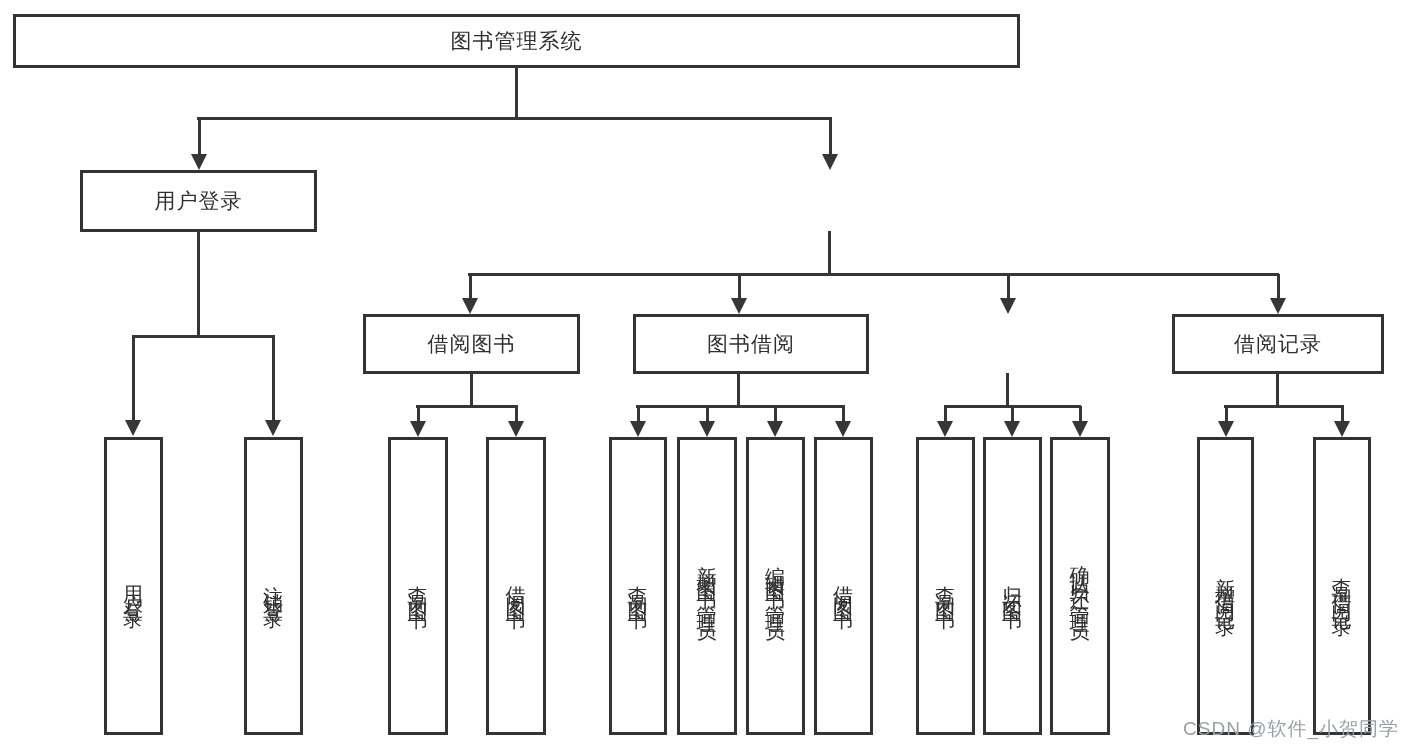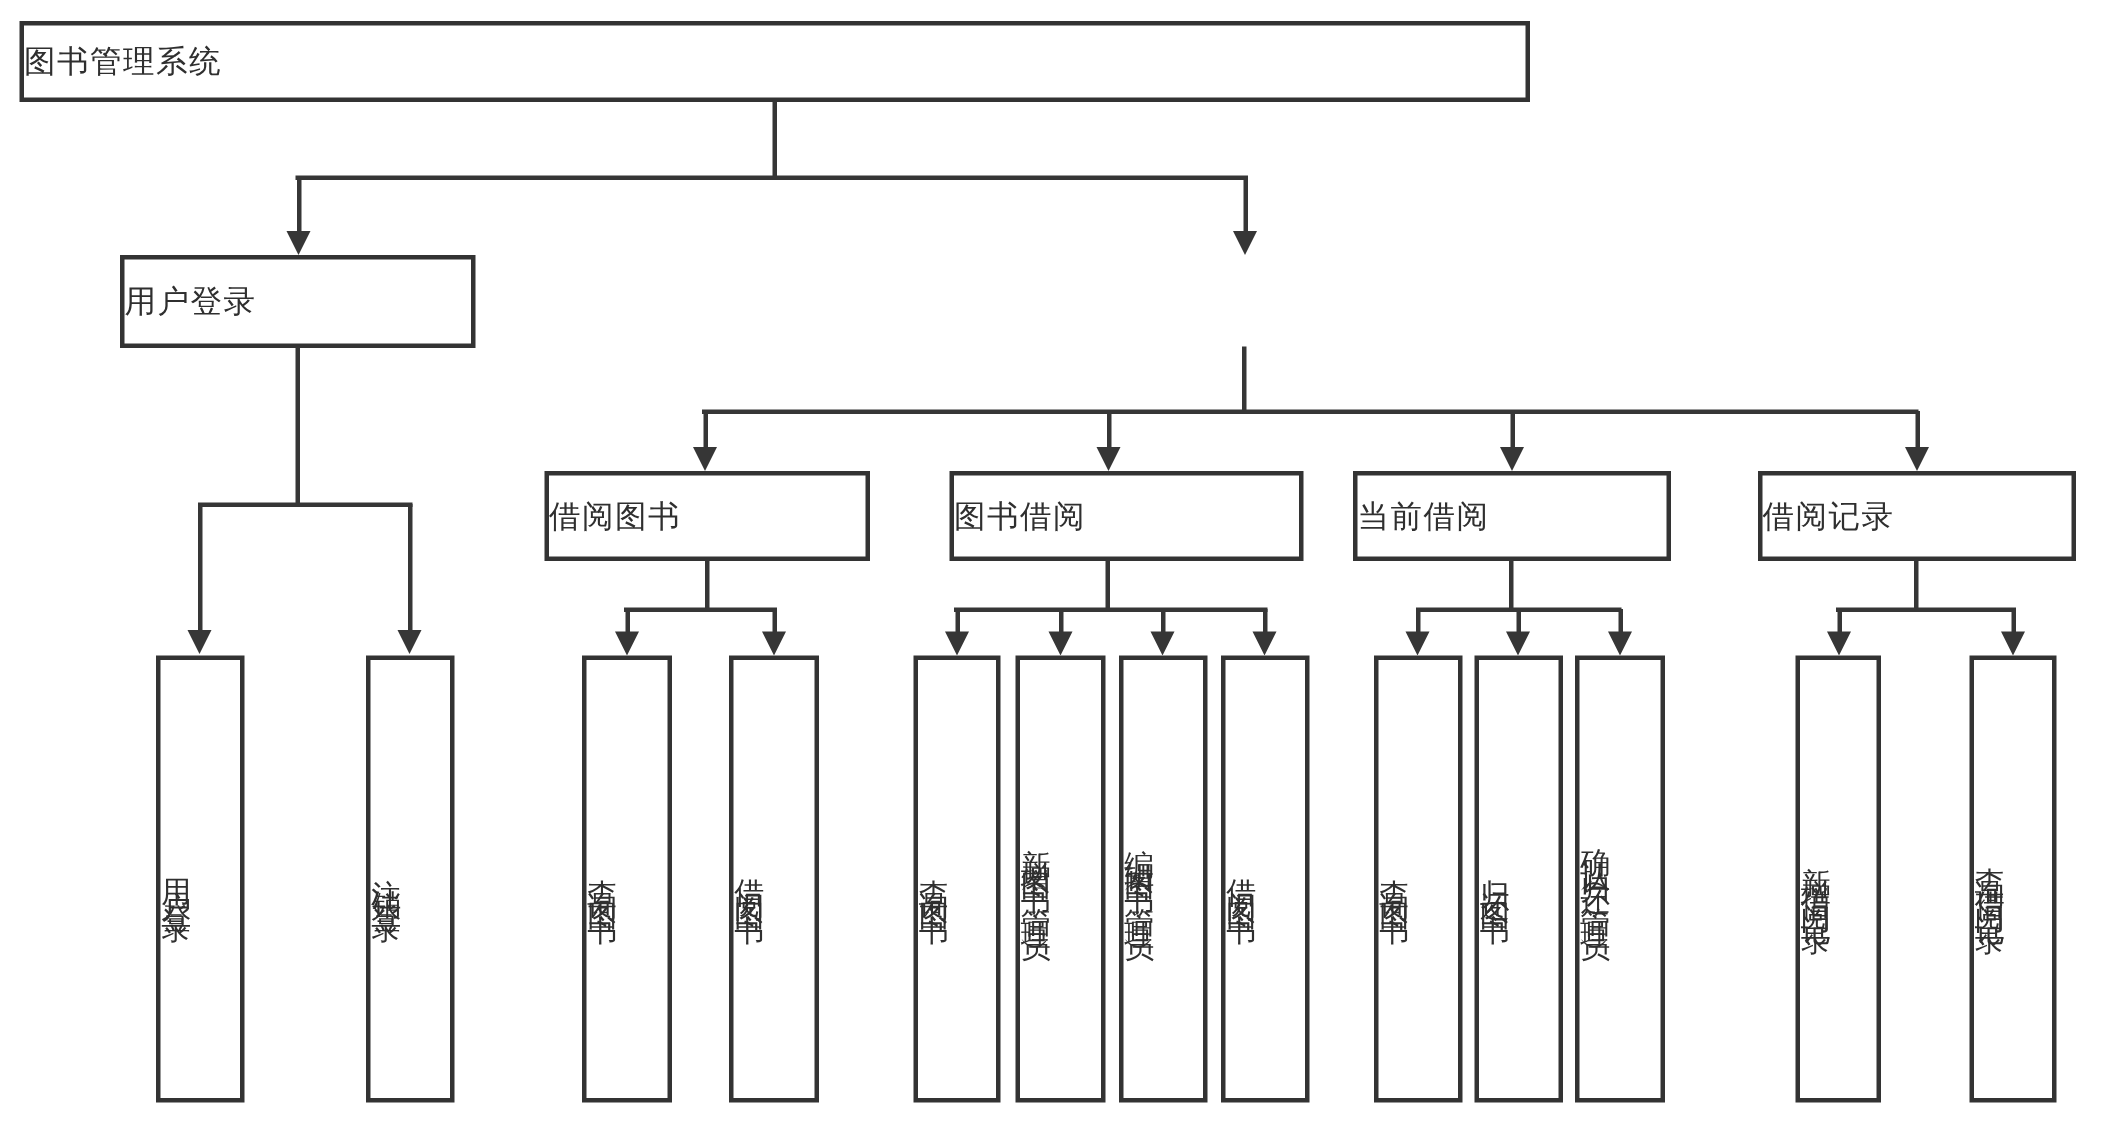--- a/index.html
+++ b/index.html
@@ -11,21 +11,21 @@
     color:#333333;
     overflow:hidden;
   }
   .node{
     position:absolute;
     box-sizing:border-box;
     border:3px solid #333333;
     background:#ffffff;
     display:flex;
     align-items:center;
-    justify-content:flex-start;
+    justify-content:center;
     font-size:21px;
     letter-spacing:1px;
     color:#2f2f2f;
   }
   .leaf{
     font-size:20px;
   }
   .leaf .vtext{
     writing-mode:vertical-rl;
     text-orientation:mixed;
@@ -82,23 +82,20 @@
   <div class="arrow" style="left:470px;top:274px;height:40px;"></div>
   <div class="arrow" style="left:739px;top:274px;height:40px;"></div>
   <div class="arrow" style="left:1008px;top:274px;height:40px;"></div>
   <div class="arrow" style="left:1278px;top:274px;height:40px;"></div>
 
   <div class="node" style="left:363px;top:314px;width:217px;height:60px;">
     <span>借阅图书</span>
   </div>
   <div class="node" style="left:633px;top:314px;width:236px;height:60px;">
     <span>图书借阅</span>
-  </div>
-  <div class="node" style="left:902px;top:314px;width:212px;height:60px;">
-    <span>当前借阅</span>
   </div>
   <div class="node" style="left:1172px;top:314px;width:212px;height:60px;">
     <span>借阅记录</span>
   </div>
 
   <div class="vline" style="left:470px;top:373px;height:35px;"></div>
   <div class="hline" style="left:416px;top:405px;width:102px;"></div>
   <div class="arrow" style="left:418px;top:406px;height:31px;"></div>
   <div class="arrow" style="left:516px;top:406px;height:31px;"></div>
 
@@ -157,14 +154,15 @@
     <span class="vtext">确认归还（管理员）</span>
   </div>
 
   <div class="node leaf" style="left:1197px;top:437px;width:57px;height:298px;">
     <span class="vtext">新增借阅记录</span>
   </div>
   <div class="node leaf" style="left:1313px;top:437px;width:58px;height:298px;">
     <span class="vtext">查询借阅记录</span>
   </div>
 
+  <div class="watermark">CSDN @软件_小贺同学</div>
 
 </div>
 
 </body></html>

